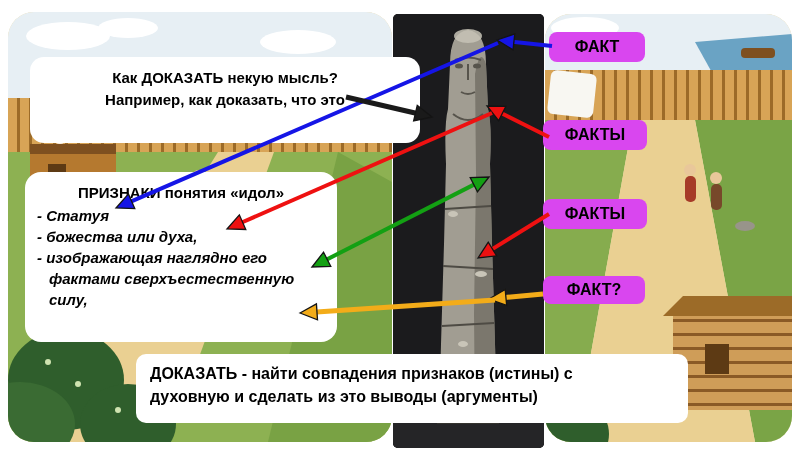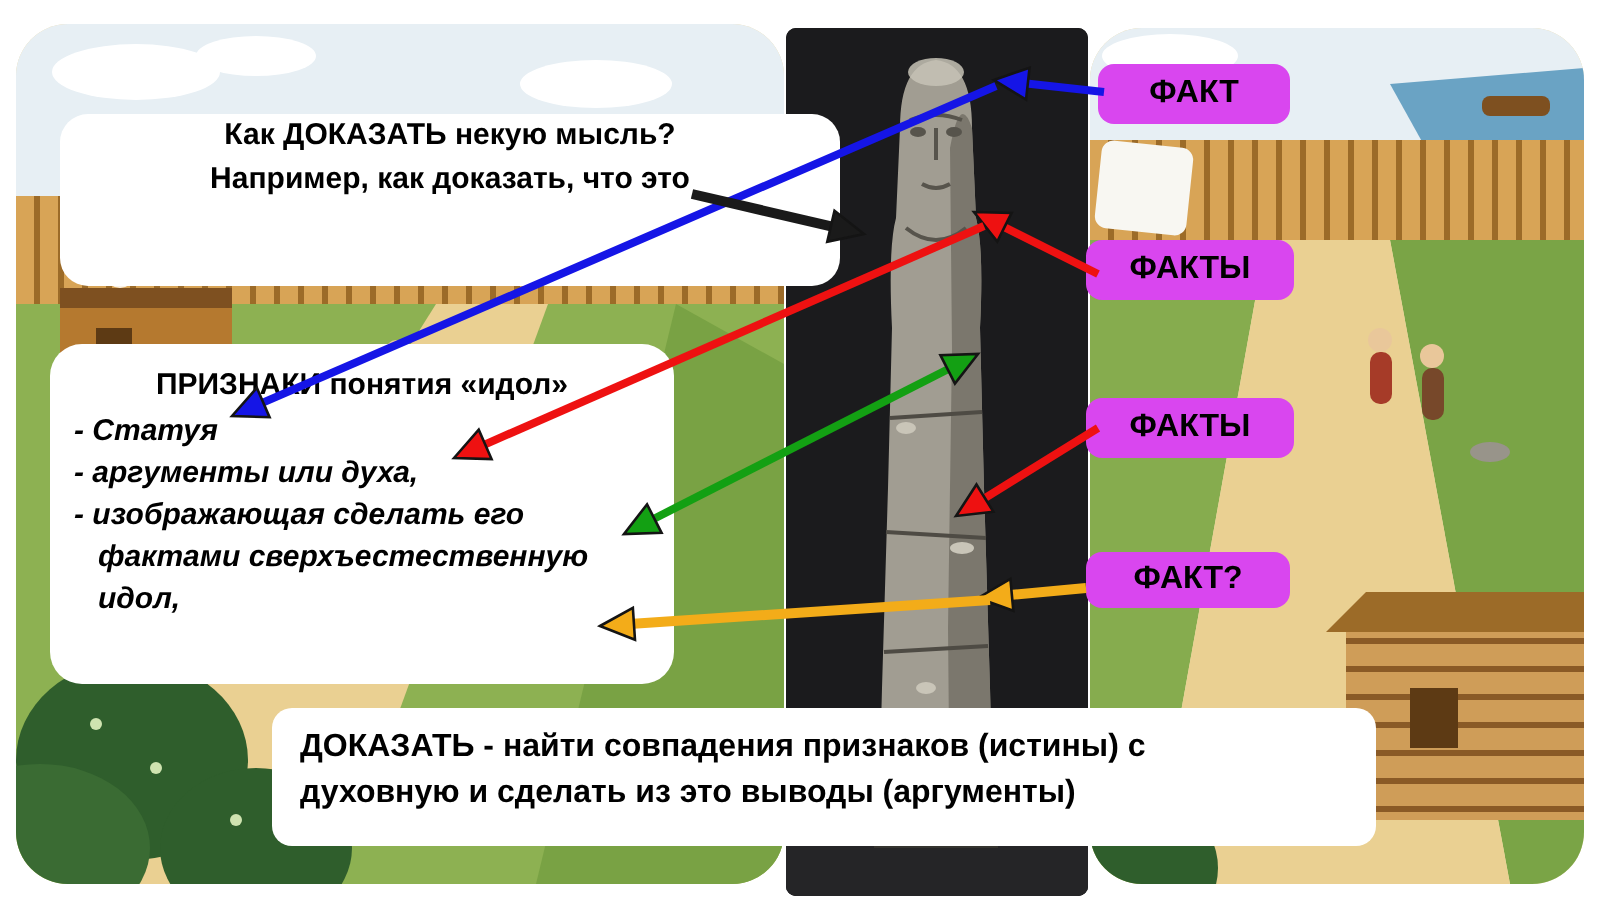--- a/index.html
+++ b/index.html
@@ -11,21 +11,21 @@
   .panel-left  { left:8px;  top:12px; width:384px; height:430px; }
   .panel-right { left:545px; top:14px; width:247px; height:428px; }
   .panel svg { display:block; width:100%; height:100%; }
 
   .photo { position:absolute; left:393px; top:14px; width:151px; height:434px;
            background:#161617; border-radius:5px; overflow:hidden; z-index:5; }
   .photo svg { display:block; width:100%; height:100%; }
 
   .box { position:absolute; background:#ffffff; border-radius:14px; color:#000;
          font-weight:bold; z-index:20; }
-  .question-box { left:30px; top:57px; width:390px; height:86px; padding:0 6px;
+  .question-box { left:30px; top:57px; width:390px; height:86px; padding:10px 6px;
                   text-align:center; font-size:15px; line-height:22px; }
   .features-box { left:25px; top:172px; width:312px; height:170px; padding:10px 10px 8px 10px;
                   font-size:15px; line-height:21px; border-radius:16px; }
   .features-title { text-align:center; margin-bottom:2px; }
   .feat-line { padding-left:2px;font-style:italic; }
   .feat-line.indent { padding-left:14px; }
   .definition-box { left:136px; top:354px; width:552px; height:69px; padding:8px 14px;
                     font-size:16px; line-height:23px; border-radius:10px; }
 
   .fact-label { position:absolute; background:#d946ef; border-radius:8px; z-index:25;
@@ -155,24 +155,24 @@
   </div>
 
   <div class="box question-box">
     <div>Как ДОКАЗАТЬ некую мысль?</div>
     <div>Например, как доказать, что это</div>
   </div>
 
   <div class="box features-box">
     <div class="features-title">ПРИЗНАКИ понятия «идол»</div>
     <div class="feat-line">- Статуя</div>
-    <div class="feat-line">- аргументы или духа,</div>
-    <div class="feat-line">- изображающая сделать его</div>
+    <div class="feat-line">- божества или духа,</div>
+    <div class="feat-line">- изображающая наглядно его</div>
     <div class="feat-line indent">фактами сверхъестественную</div>
-    <div class="feat-line indent">идол,</div>
+    <div class="feat-line indent">силу,</div>
   </div>
 
   <div class="box definition-box">
     <div>ДОКАЗАТЬ - найти совпадения признаков (истины) с</div>
     <div>духовную и сделать из это выводы (аргументы)</div>
   </div>
 
   <div class="fact-label" style="left:549px;top:32px;width:96px;height:30px">ФАКТ</div>
   <div class="fact-label" style="left:543px;top:120px;width:104px;height:30px">ФАКТЫ</div>
   <div class="fact-label" style="left:543px;top:199px;width:104px;height:30px">ФАКТЫ</div>

